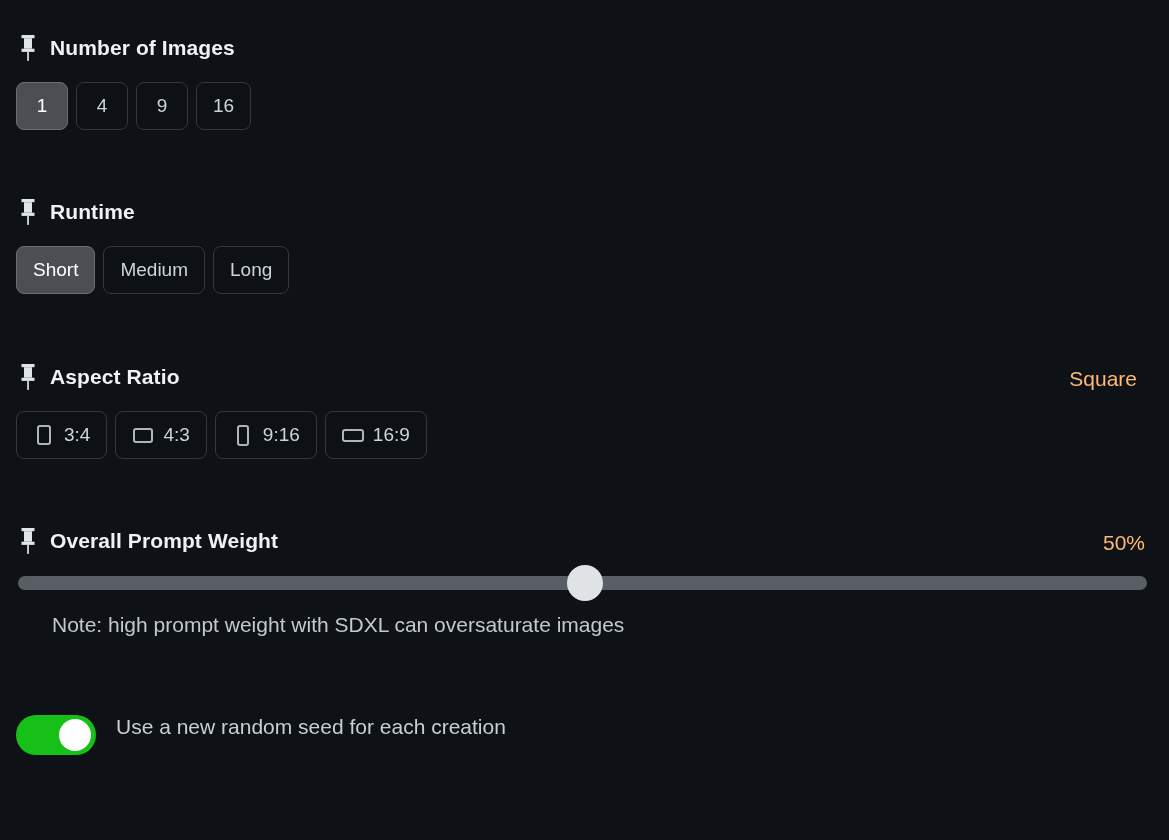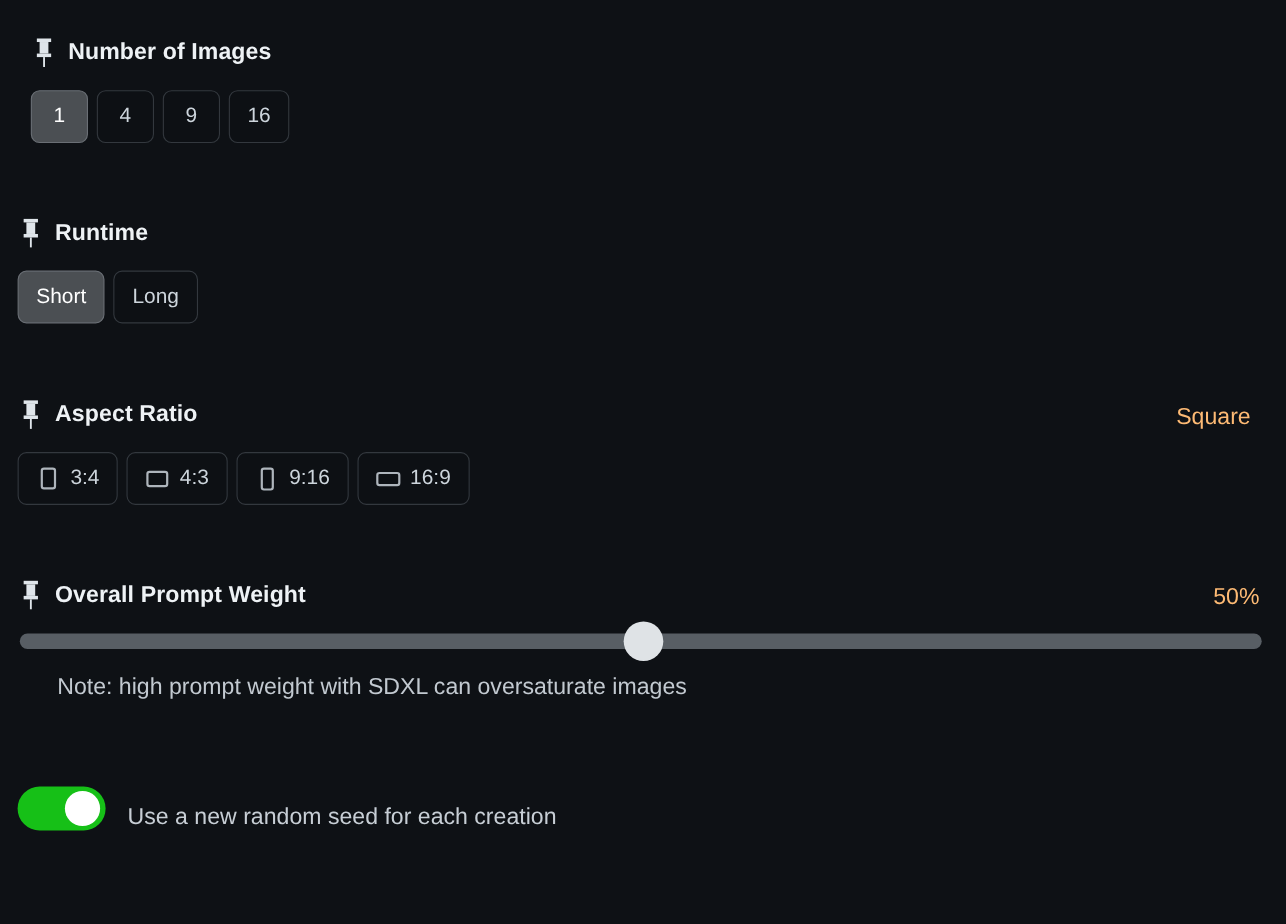--- a/index.html
+++ b/index.html
@@ -157,21 +157,21 @@
     font-size: 21px;
     color: #c2c9d0;
     margin-top: 14px;
     font-weight: normal;
     margin-left: 36px;
   }
 
   
   .toggle-row {
     display: flex;
-    align-items: flex-end;
+    align-items: flex-start;
     gap: 20px;
     margin-top: 6px;
   }
 
   .toggle {
     position: relative;
     width: 80px;
     height: 40px;
     border-radius: 20px;
     background: #16c017;
@@ -188,21 +188,21 @@
     border-radius: 50%;
     background: #ffffff;
   }
 
   .toggle-label {
     font-size: 21px;
     color: #c7ced5;
   }
 
   
-  .s-images     { position: absolute; left: 28px; top: 28px;  }
+  .s-images     { position: absolute; left: 16px; top: 28px;  }
   .s-runtime    { position: absolute; left: 16px; top: 192px; }
   .s-aspect     { position: absolute; left: 16px; top: 357px; right: 16px; }
   .s-weight     { position: absolute; left: 16px; top: 521px; right: 8px; }
   .s-seed       { position: absolute; left: 16px; top: 709px; right: 16px; }
 
   .btns-margin { margin-top: 14px; }
 </style>
 </head>
 <body>
 
@@ -235,20 +235,21 @@
           <rect x="5.5" y="2" width="13" height="3.2" fill="#dfe5ea"></rect>
           <rect x="8" y="5.2" width="8" height="10.5" fill="#dfe5ea"></rect>
           <rect x="5.5" y="15.7" width="13" height="3.2" fill="#dfe5ea"></rect>
           <rect x="11.2" y="18.9" width="1.7" height="9" fill="#dfe5ea"></rect>
         </svg>
       </span>
       <span class="section-title">Runtime</span>
     </div>
     <div class="btn-row btns-margin">
       <button class="opt-btn selected">Short</button>
+      <button class="opt-btn">Medium</button>
       <button class="opt-btn">Long</button>
     </div>
   </div>
 
   <div class="section s-aspect">
     <div class="section-head">
       <span class="pin-icon">
         <svg viewBox="0 0 24 30" width="24" height="30" aria-hidden="true">
           <rect x="5.5" y="2" width="13" height="3.2" fill="#dfe5ea"></rect>
           <rect x="8" y="5.2" width="8" height="10.5" fill="#dfe5ea"></rect>

